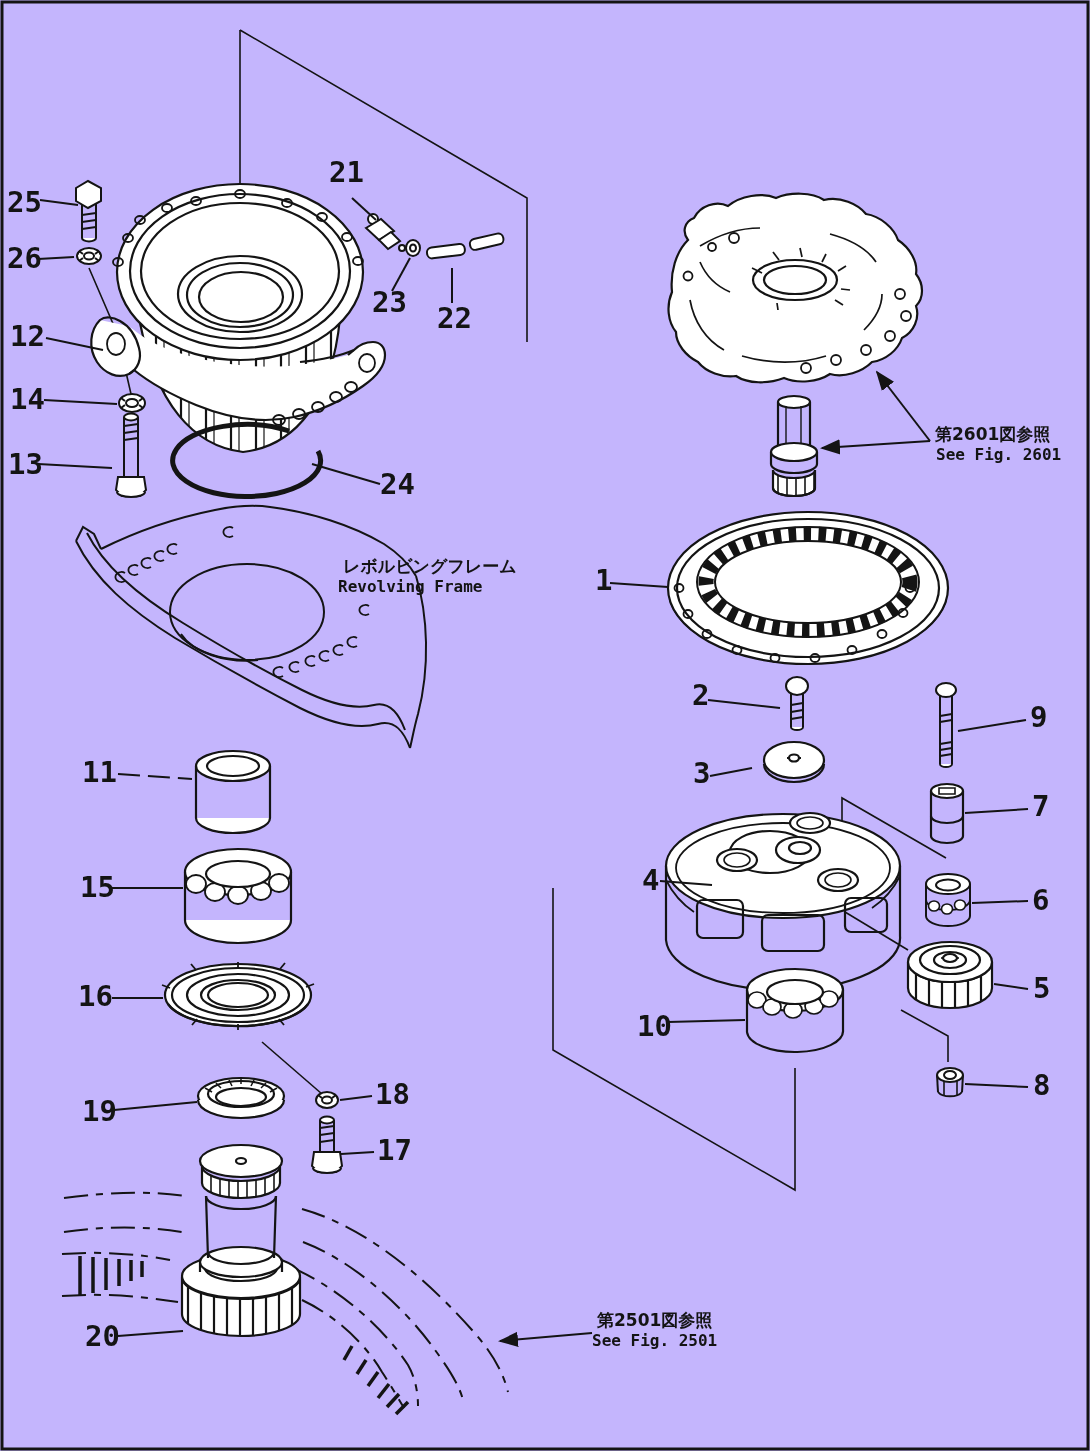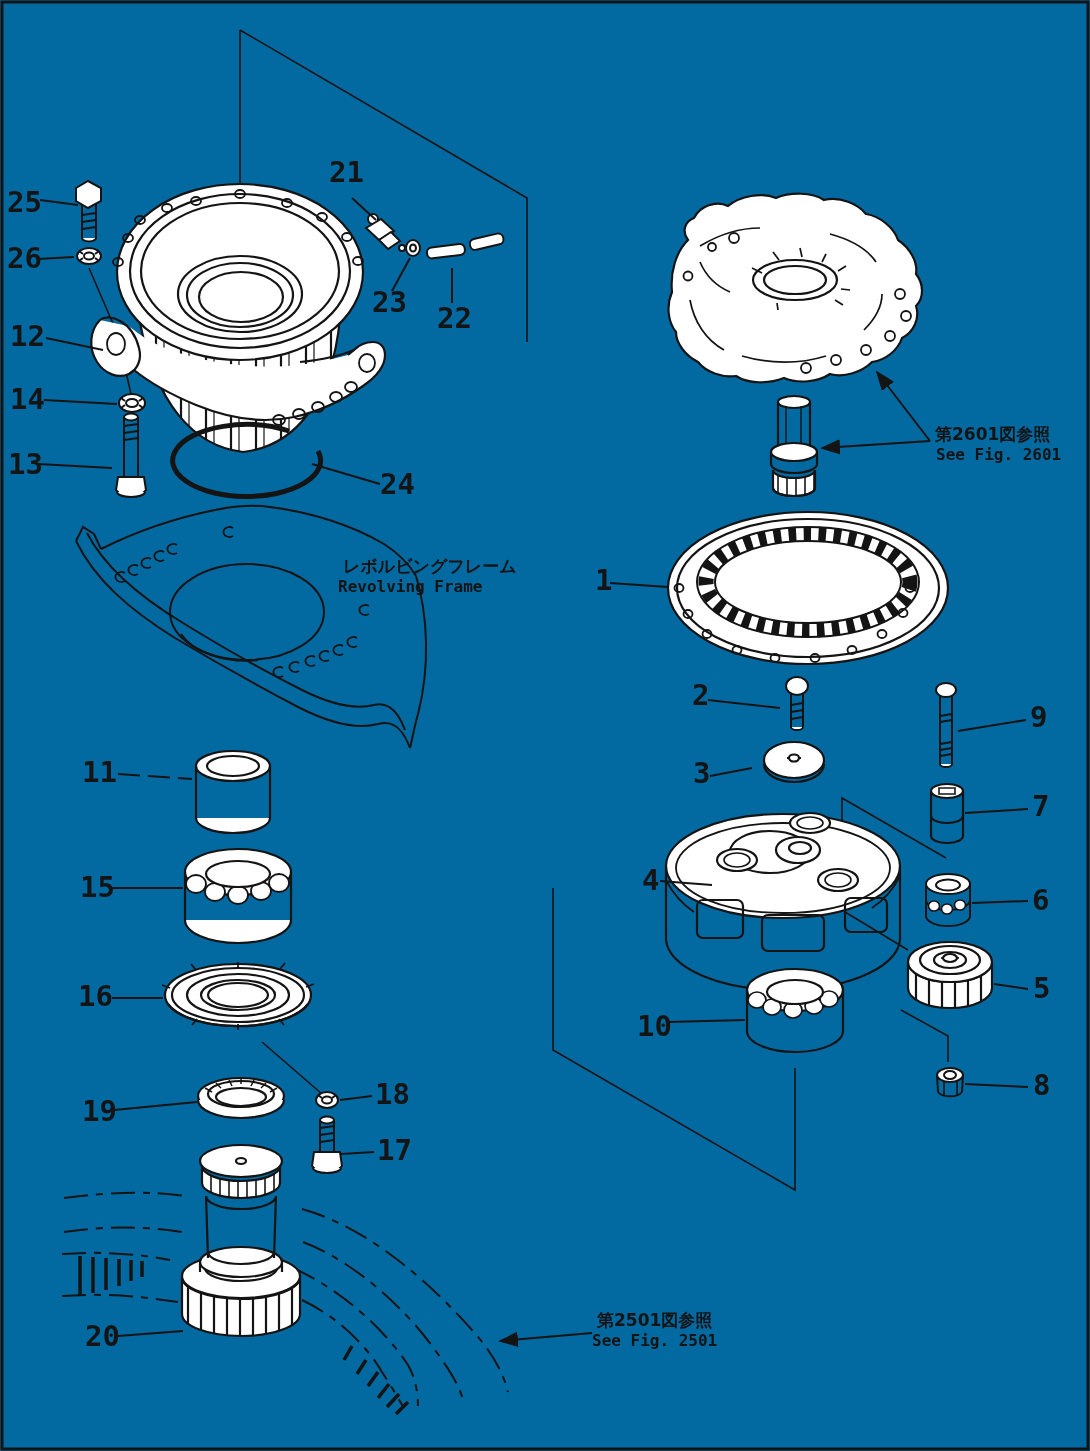--- a/index.html
+++ b/index.html
@@ -1,16 +1,16 @@
 <!DOCTYPE html>
 <html><head>
 <meta charset="utf-8">
 <style>
   html,body{margin:0;padding:0;background:#e8e8e8;}
-  .sheet{width:1090px;height:1451px;background:#0369a1;position:relative;margin:0 auto;}
+  .sheet{width:1090px;height:1451px;background:#c4b5fd;position:relative;margin:0 auto;}
   svg{display:block;}
   text{fill:#141414;}
   .pn{font-family:"DejaVu Sans Mono","Liberation Mono",monospace;font-size:29px;font-weight:600;}
   .ann{font-family:"DejaVu Sans Mono","Liberation Mono",monospace;font-size:16px;font-weight:600;}
   .annjp{font-family:"DejaVu Sans","Liberation Sans",sans-serif;font-size:17px;font-weight:600;}
 </style>
 </head>
 <body>
 
 <div class="sheet">

